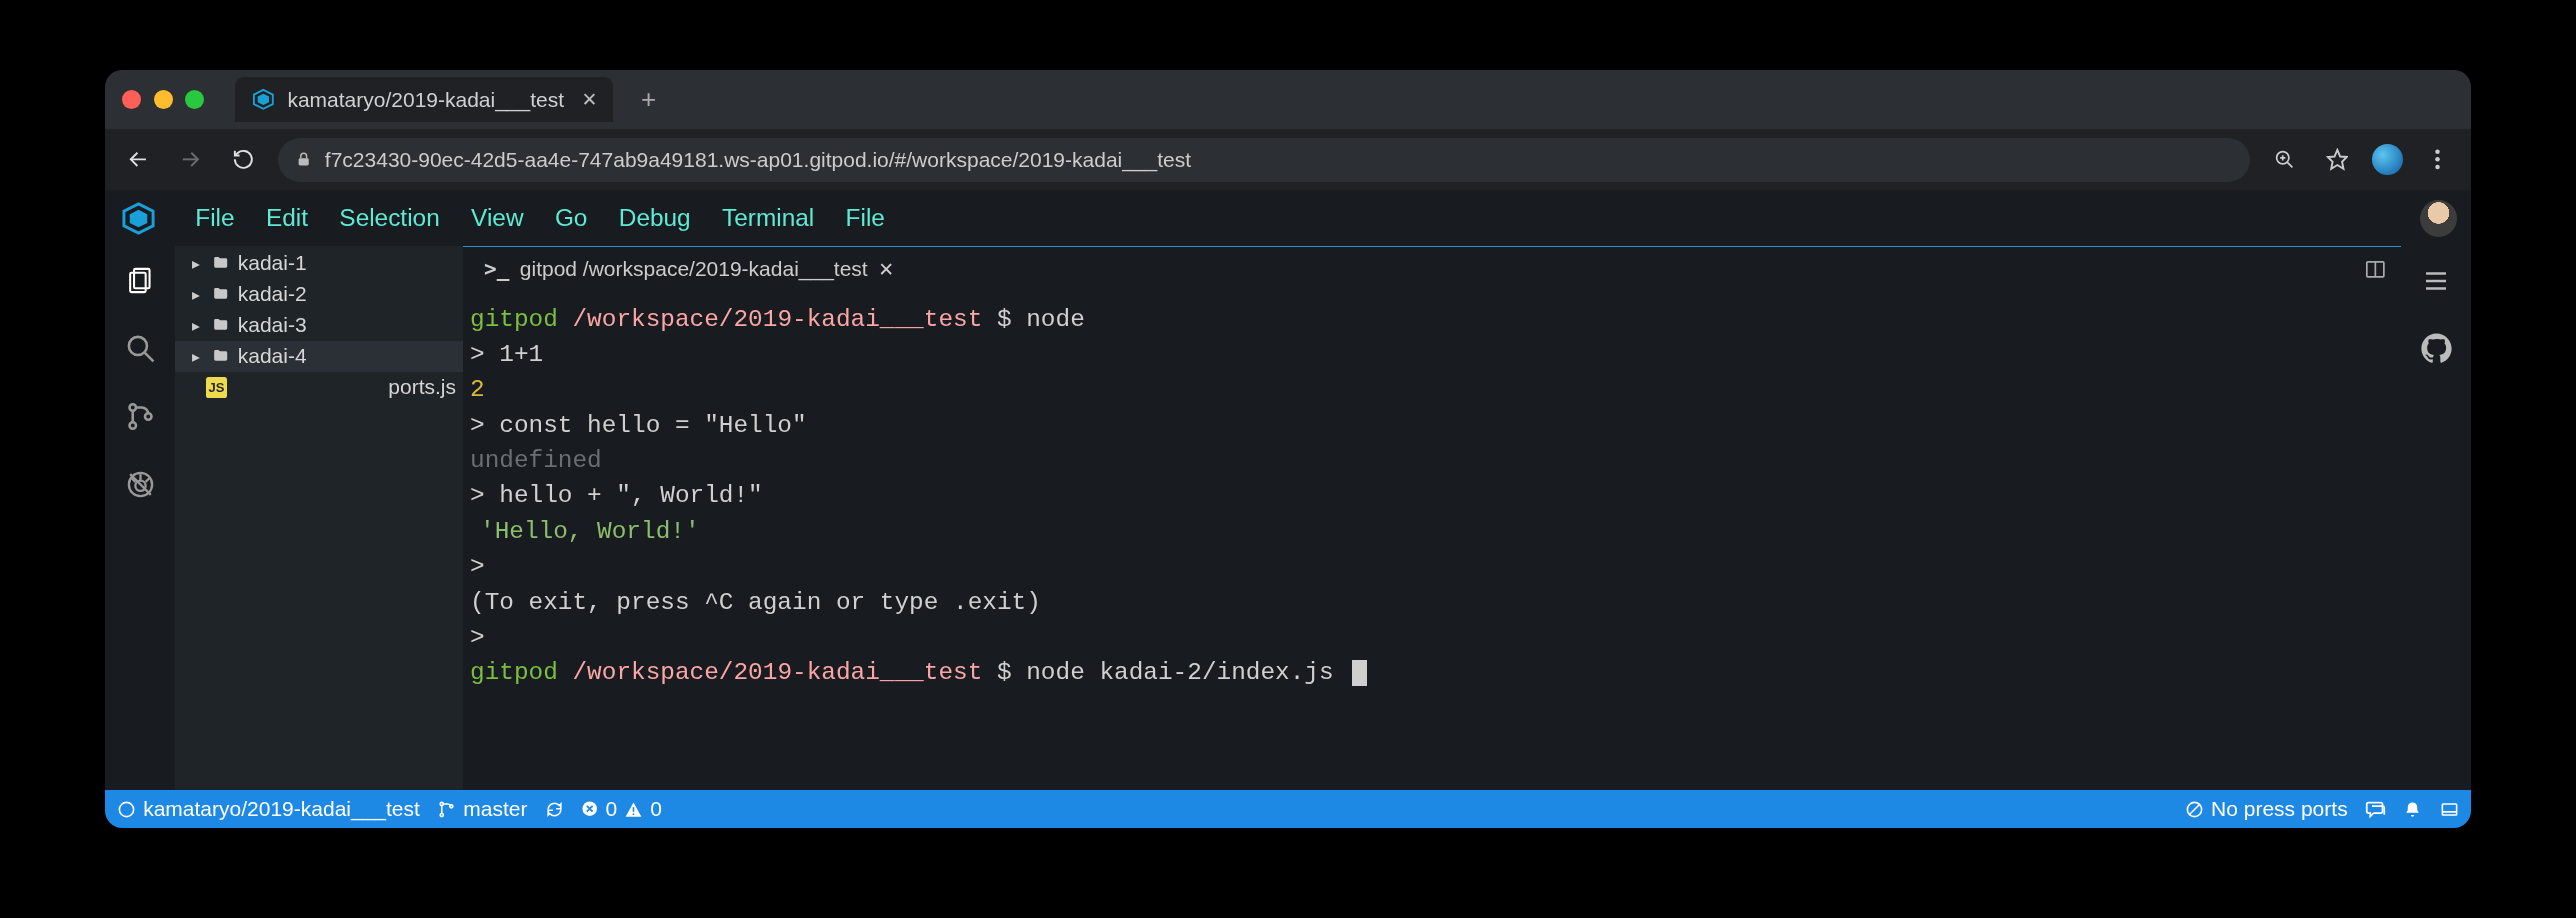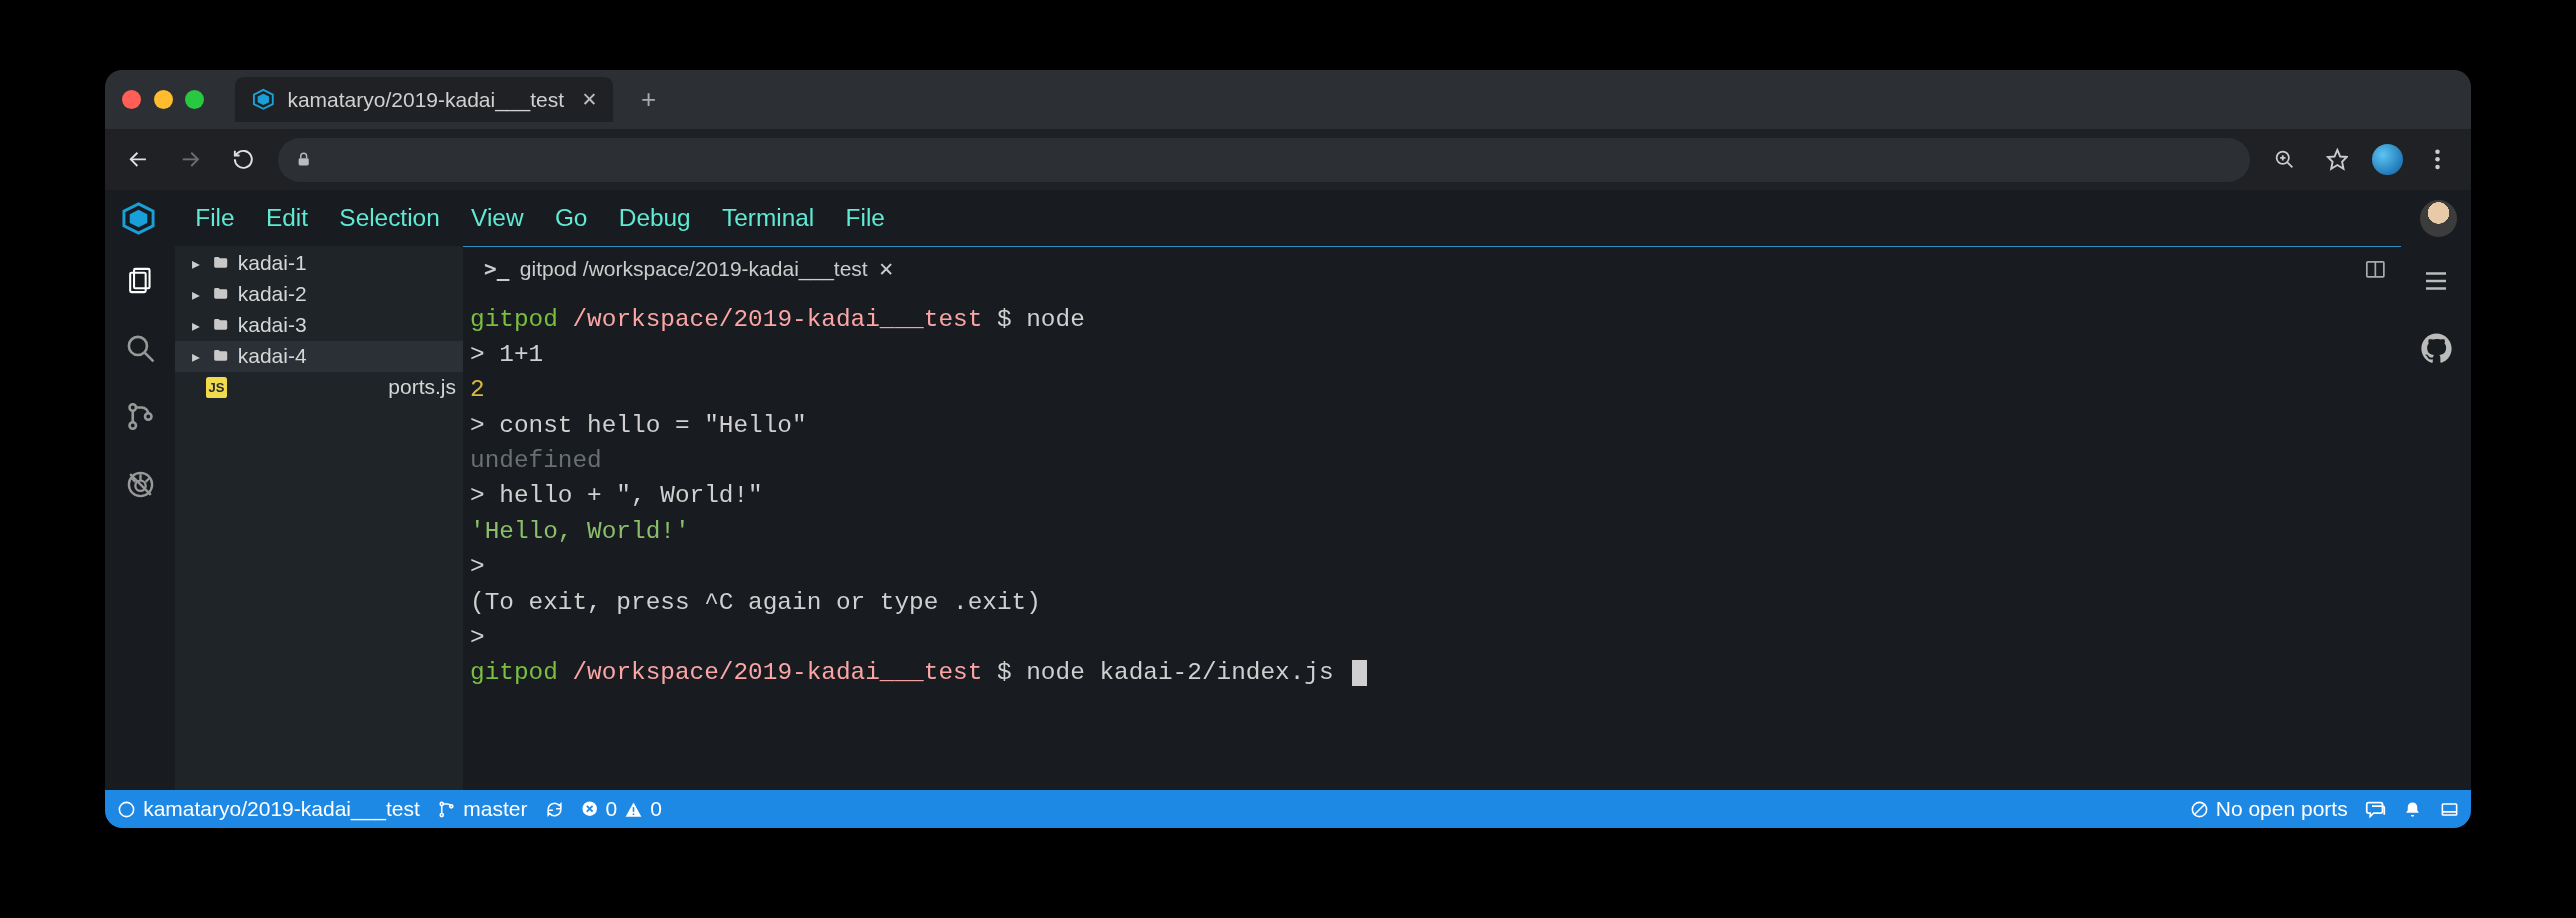--- a/index.html
+++ b/index.html
@@ -152,21 +152,21 @@
     flex:1; padding:10.5px 10.5px 10.5px 0;
     font-family: Menlo, Monaco, "Courier New", monospace;
     font-size:24.4px; line-height:1.45; color:#d0d0d0;
     white-space:pre; overflow:hidden;
   }
   .term-line{ padding-left:7px;}
   .c-green{ color:#7abf40; font-weight:500;}
   .c-blue{ color:#fca5a5; }
   .c-yellow{ color:#d9b93b; }
   .c-dim{ color:#6a6f73; }
-  .c-lgreen{ color:#8bbf6b; }
+  .c-lgreen{ color:#8bbf6b;margin-left:10px; }
   .cursor-block{
     display:inline-block; width:15px; height:26px;
     background:#cfcfcf; vertical-align:text-bottom; margin-left:3.5px;
   }
   
   .rightrail{
     width:70px; background:#181c20;
     display:flex; flex-direction:column; align-items:center;
     padding-top:15.7px; gap:30px;
   }
@@ -224,20 +224,21 @@
           <polyline points="3 3 3 8 8 8"></polyline>
         </svg>
     </span>
     <div class="url-field">
       <span class="lock-icon">
         <svg width="17.4" height="17.4" viewBox="0 0 24 24" fill="#bbb">
             <rect x="5" y="10" width="14" height="10" rx="2"></rect>
             <path d="M8 10V7a4 4 0 1 1 8 0v3" fill="none" stroke="#bbb" stroke-width="2"></path>
           </svg>
       </span>
+      <span class="url-text">f7c23430-90ec-42d5-aa4e-747ab9a49181.ws-ap01.gitpod.io/#/workspace/2019-kadai___test</span>
     </div>
     <span class="zoom-btn">
       <svg width="21" height="21" viewBox="0 0 24 24" fill="none" stroke="#ccc" stroke-width="2">
           <circle cx="10" cy="10" r="7"></circle>
           <line x1="15" y1="15" x2="21" y2="21"></line>
           <line x1="7" y1="10" x2="13" y2="10"></line>
           <line x1="10" y1="7" x2="10" y2="13"></line>
         </svg>
     </span>
     <span class="star-btn">
@@ -427,21 +428,21 @@
           <rect x="11" y="17" width="2" height="2" fill="#1e88e5"></rect>
         </svg>
       <span>0</span>
     </div>
     <div class="sb-spacer"></div>
     <div class="sb-item">
       <svg width="19" height="19" viewBox="0 0 24 24" fill="none" stroke="#fff" stroke-width="2">
           <circle cx="12" cy="12" r="9"></circle>
           <line x1="5" y1="19" x2="19" y2="5"></line>
         </svg>
-      <span>No open ports</span>
+      <span>No press ports</span>
     </div>
     <div class="sb-item">
       <svg width="21" height="21" viewBox="0 0 24 24" fill="#fff">
           <path d="M4 4h14a2 2 0 0 1 2 2v8a2 2 0 0 1-2 2H10l-4 4v-4H4a2 2 0 0 1-2-2V6a2 2 0 0 1 2-2z" fill="none" stroke="#fff" stroke-width="2"></path>
           <path d="M8 8h12a2 2 0 0 1 2 2v8" fill="none" stroke="#fff" stroke-width="2"></path>
         </svg>
     </div>
     <div class="sb-item">
       <svg width="19" height="19" viewBox="0 0 24 24" fill="#fff">
           <path d="M12 3a6 6 0 0 0-6 6v4l-2 3h16l-2-3V9a6 6 0 0 0-6-6z"></path>

